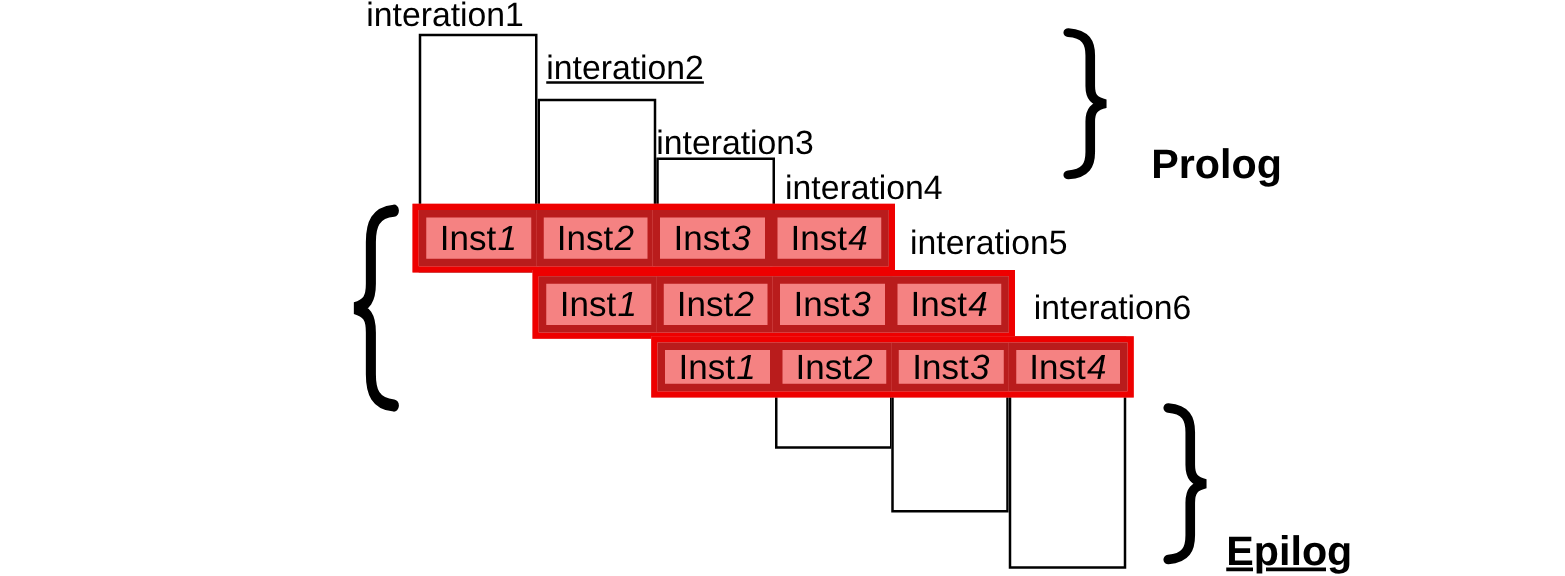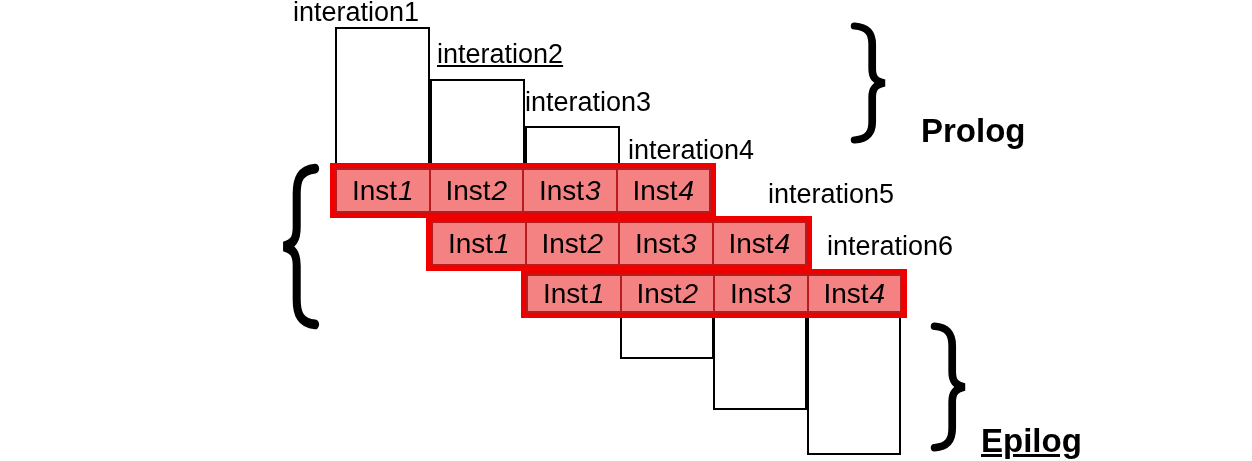--- a/index.html
+++ b/index.html
@@ -36,21 +36,21 @@
     background: #f58282;
     display: flex;
     z-index: 2;
   }
   #krow1 { left: 330px; top: 163px; width: 386px; height: 55px; }
   #krow2 { left: 426px; top: 216px; width: 386px; height: 55px; }
   #krow3 { left: 521px; top: 269px; width: 386px; height: 49px; }
   .kcell {
     flex: 1 1 0;
     box-sizing: border-box;
-    border: 2px solid #b91c1c;
+    border: 6px solid #b91c1c;
     margin-left: -2px;
     background: #f58282;
     display: flex;
     align-items: center;
     justify-content: center;
     font-size: 28px;
     line-height: 1;
     white-space: nowrap;
   }
   .kcell:first-child { margin-left: 0; }
@@ -59,23 +59,23 @@
   
   .itlabel {
     position: absolute;
     font-size: 27px;
     line-height: 28px;
     white-space: nowrap;
     z-index: 3;
   }
   #itl0 { left: 293px; top:  -2px; }
   #itl1 { left: 437px; top:  40px; text-decoration: underline; }
-  #itl2 { left: 525px; top:  88px; }
+  #itl2 { left: 525px; top:  100px; }
   #itl3 { left: 628px; top: 136px; }
-  #itl4 { left: 728px; top: 180px; margin-left: 40px; }
+  #itl4 { left: 728px; top: 180px; }
   #itl5 { left: 827px; top: 232px; }
 
   
   .phase {
     position: absolute;
     font-weight: bold;
     font-size: 33px;
     line-height: 34px;
     white-space: nowrap;
     z-index: 3;

